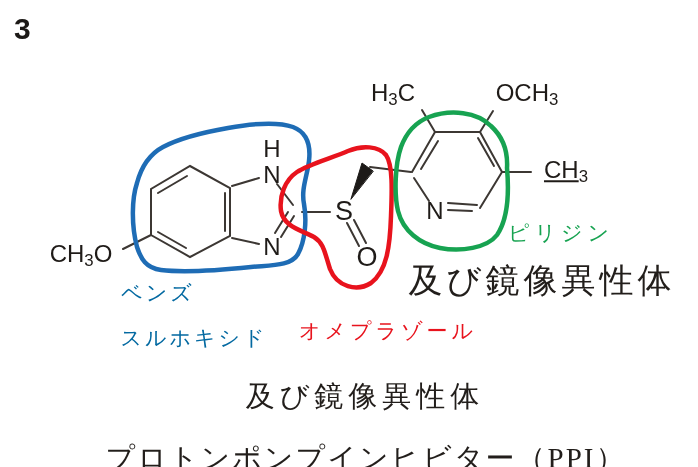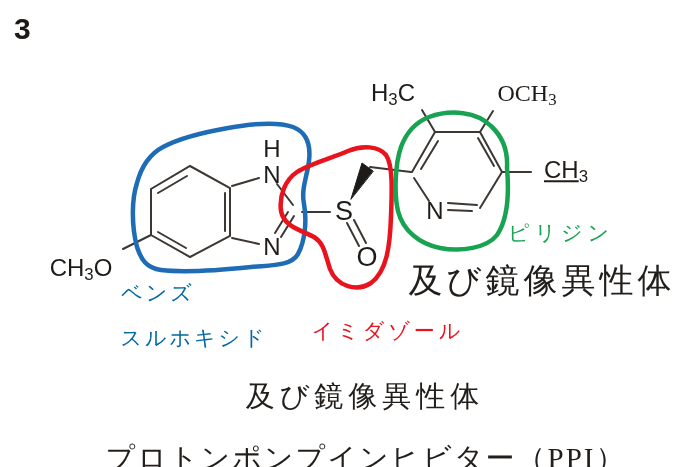--- a/index.html
+++ b/index.html
@@ -111,39 +111,39 @@
                C279,196 285,180 297,172 C309,164 332,158 348,151 Z"></path>
       <path stroke="#17a351" d="M429,117 C451,109 477,112 491,126 C503,137 508,151 507,168
                C509,191 508,219 497,235 C487,248 461,252 440,248
                C420,244 403,231 398,211 C394,194 395,164 401,147
                C407,131 416,122 429,117 Z"></path>
     </g>
   </svg>
 
   <div class="page-num">3</div>
 
-  <div class="abs atom" style="left:81px;top:270px;"><span>CH</span><sub>3</sub><span>O</span></div>
+  <div class="abs atom" style="left:81px;top:256px;"><span>CH</span><sub>3</sub><span>O</span></div>
 
   <div class="abs atom" style="left:272px;top:149px;">H</div>
   <div class="abs atom" style="left:272px;top:175px;">N</div>
   <div class="abs atom" style="left:272px;top:247px;">N</div>
 
   <div class="abs atom big" style="left:344px;top:211px;">S</div>
   <div class="abs atom big" style="left:367px;top:257px;">O</div>
 
   <div class="abs atom" style="left:393px;top:95px;text-align:center;"><span>H</span><sub>3</sub><span>C</span></div>
 
-  <div class="abs atom" style="left:527px;top:95px;font-family:Liberation Serif, serif;"><span>O</span><span>CH</span><sub>3</sub></div>
+  <div class="abs atom" style="left:527px;top:95px;"><span>O</span><span>CH</span><sub>3</sub></div>
 
   <div class="abs atom" style="left:566px;top:172px;text-decoration:underline;"><span>CH</span><sub>3</sub></div>
 
   <div class="abs atom" style="left:435px;top:211px;">N</div>
 
   <div class="abs region-label lbl-blue" style="left:158px;top:293px;">ベンズ</div>
   <div class="abs region-label lbl-blue" style="left:194px;top:338px;">スルホキシド</div>
-  <div class="abs region-label lbl-red" style="left:388px;top:331px;">イミダゾール</div>
+  <div class="abs region-label lbl-red" style="left:388px;top:331px;">オメプラゾール</div>
   <div class="abs region-label lbl-green" style="left:561px;top:233px;">ピリジン</div>
 
   <div class="abs caption cap-enantiomer" style="left:542px;top:281px;">及び鏡像異性体</div>
   <div class="abs caption cap-name" style="left:365px;top:396px;">及び鏡像異性体</div>
   <div class="abs caption cap-class" style="left:366px;top:458px;text-decoration:underline;">プロトンポンプインヒビター（PPI）</div>
 
 </div>
 
 </body></html>

